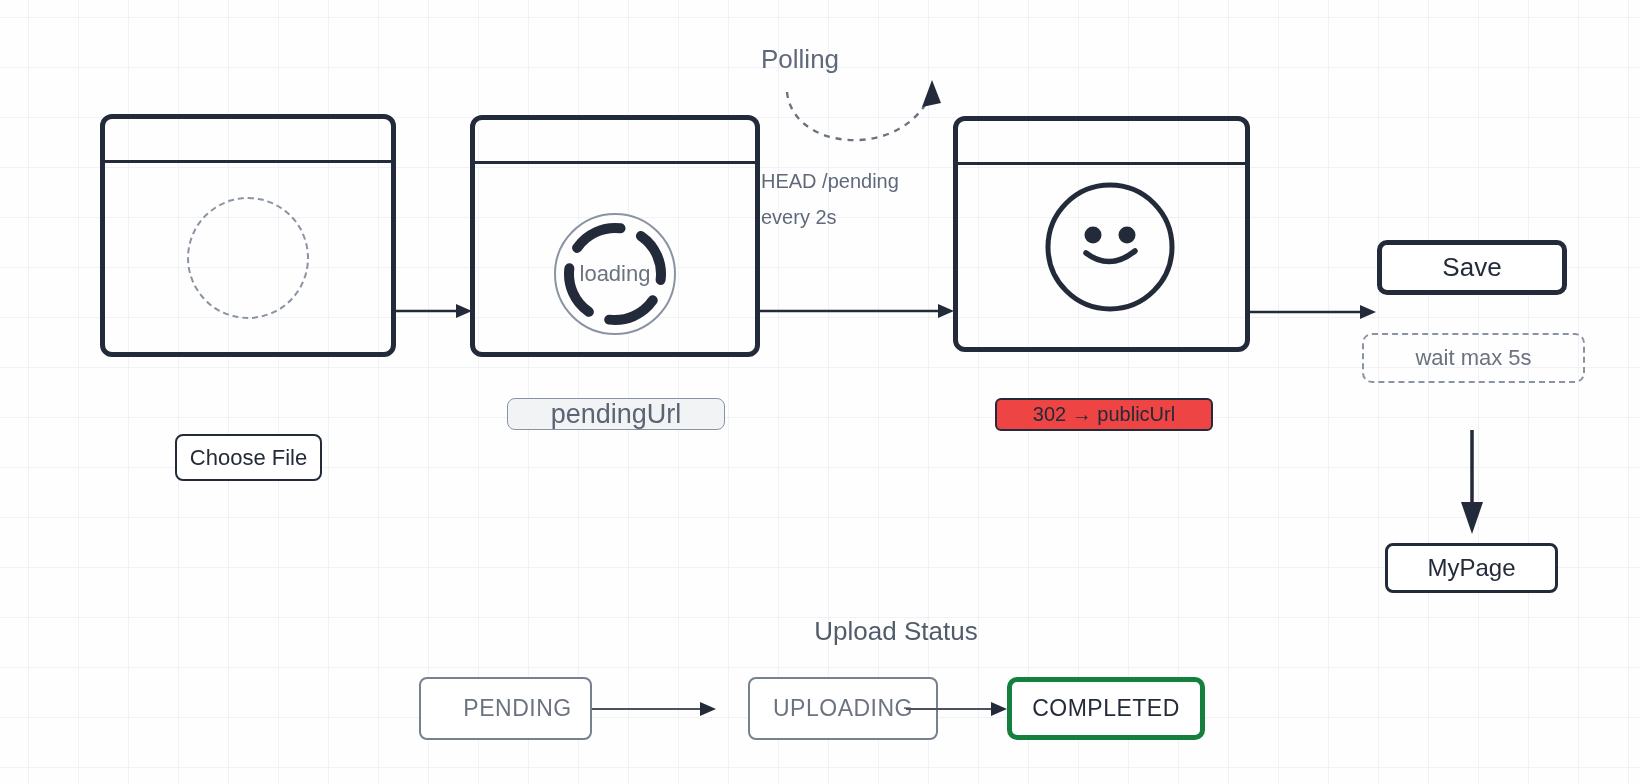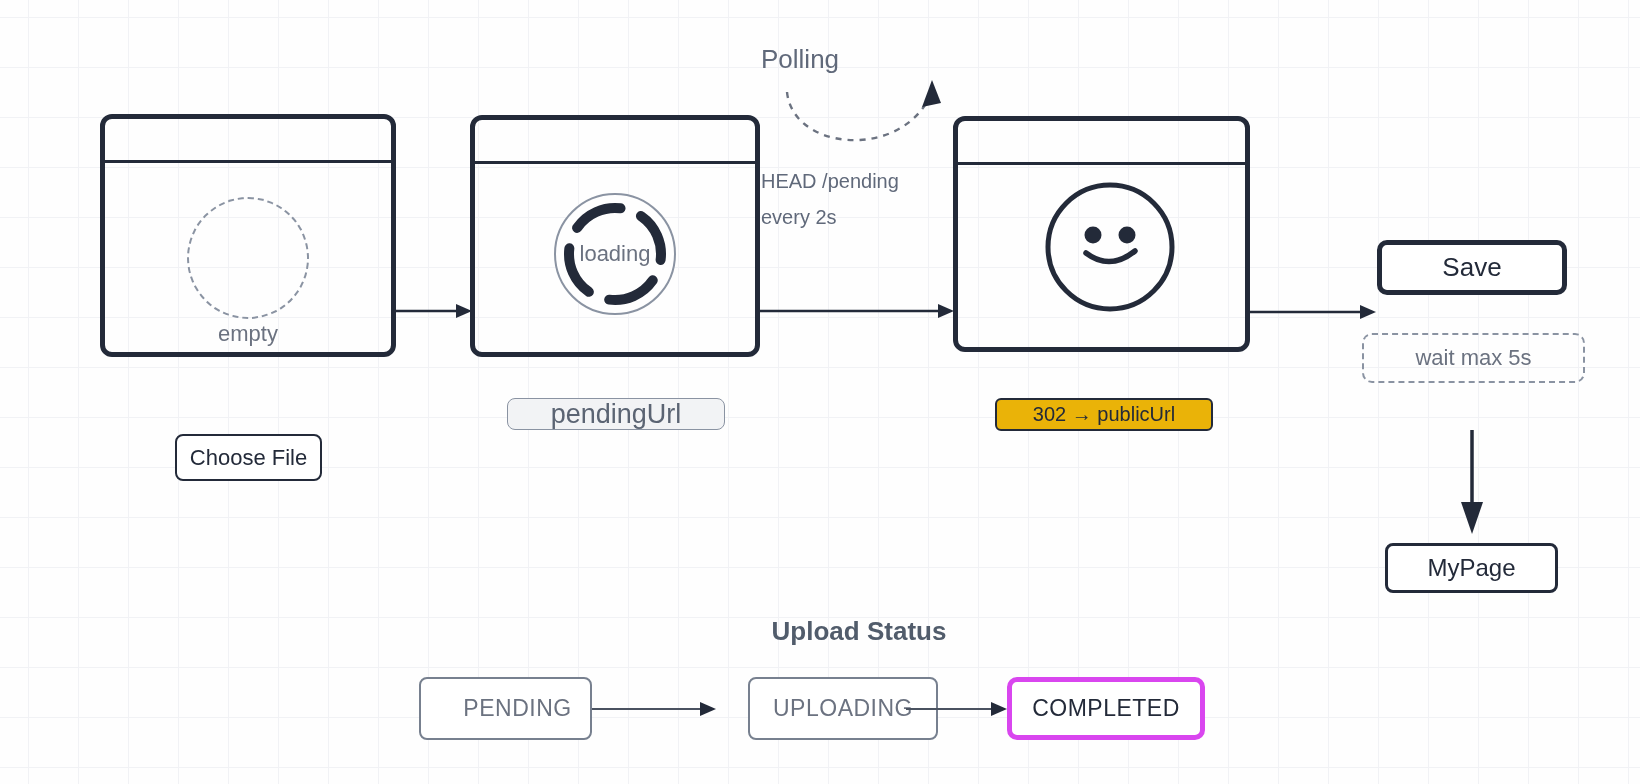--- a/index.html
+++ b/index.html
@@ -51,21 +51,21 @@
   .tag-gray {
     display:flex; align-items:center; justify-content:center;
     background:#f2f3f5;
     border:1.5px solid #8a93a2;
     border-radius:8px;
     font-size:27px;
     color:#5b6473;
   }
   .tag-dark {
     display:flex; align-items:center; justify-content:center;
-    background:#eab308;
+    background:#ef4444;
     border:2px solid #232a39;
     border-radius:6px;
     font-size:20px;
     color:#232a39;
   }
 
   .note-dashed {
     display:flex; align-items:center; justify-content:center;
     border:2.5px dashed #8a93a2;
     border-radius:10px;
@@ -101,54 +101,53 @@
   .state-box {
     display:flex; align-items:center; justify-content:center;
     background:#fff;
     border:2.5px solid #77808f;
     border-radius:8px;
     font-size:23px;
     color:#6b7280;
     letter-spacing:0.5px;
   }
   .state-box.final {
-    border:5px solid #d946ef;
+    border:5px solid #15803d;
     border-radius:10px;
     color:#232a39;
   }
 
   .center-label {
     position:absolute;
     display:flex; align-items:center; justify-content:center;
     font-size:22px;
   }
 </style>
 </head>
 <body>
 
 <div class="abs win" style="left:100px; top:114px; width:296px; height:243px;">
   <div class="win-titlebar"></div>
   <div class="win-body" style="height:181px;">
     <div class="dashed-circle abs" style="left:82px; top:34px;"></div>
-    <div class="abs gray-text" style="left:0; top:158px; width:100%; text-align:center; font-size:22px;">empty</div>
   </div>
 </div>
 
 <div class="abs btn-box" style="left:175px; top:410px; width:147px; height:47px;">
   <span>Choose File</span>
 </div>
 
 <svg class="abs" style="left:396px; top:303px;" width="78" height="16">
   <line x1="0" y1="8" x2="62" y2="8" stroke="#232a39" stroke-width="2.4"></line>
   <polygon points="60,1 76,8 60,15" fill="#232a39"></polygon>
 </svg>
 
 <div class="abs win" style="left:470px; top:115px; width:290px; height:242px;">
   <div class="win-titlebar"></div>
-  <div class="win-body" style="height:180px;">
+  <div class="win-body" style="height:180px;margin-top:20px;">
     <svg class="abs" style="left:73px; top:23px;" width="134" height="134">
       <circle cx="67" cy="67" r="60" fill="#fefefe" stroke="#8a93a2" stroke-width="2"></circle>
       <circle cx="67" cy="67" r="46" fill="none" stroke="#232a39" stroke-width="10" stroke-dasharray="50 22" stroke-linecap="round" transform="rotate(-55 67 67)"></circle>
     </svg>
     <div class="center-label gray-text" style="left:73px; top:23px; width:134px; height:134px;">loading</div>
   </div>
 </div>
 
 <div class="abs tag-gray" style="left:507px; top:398px; width:218px; height:32px;">
   <span>pendingUrl</span>
@@ -200,21 +199,21 @@
 
 <svg class="abs" style="left:1458px; top:430px;" width="28" height="106">
   <line x1="14" y1="0" x2="14" y2="78" stroke="#232a39" stroke-width="3.5"></line>
   <polygon points="3,72 25,72 14,104" fill="#232a39"></polygon>
 </svg>
 
 <div class="abs mypage-box" style="left:1385px; top:543px; width:173px; height:50px;text-align:center;">
   <span>MyPage</span>
 </div>
 
-<div class="abs section-title" style="left:709px; top:616px; width:300px;font-weight:bold;">Upload Status</div>
+<div class="abs section-title" style="left:746px; top:616px; width:300px;">Upload Status</div>
 
 <div class="abs state-box" style="left:419px; top:677px; width:173px; height:63px;padding-left:24px;">
   <span>PENDING</span>
 </div>
 
 <svg class="abs" style="left:592px; top:701px;" width="126" height="16">
   <line x1="0" y1="8" x2="110" y2="8" stroke="#4a5260" stroke-width="2.2"></line>
   <polygon points="108,1 124,8 108,15" fill="#232a39"></polygon>
 </svg>
 

